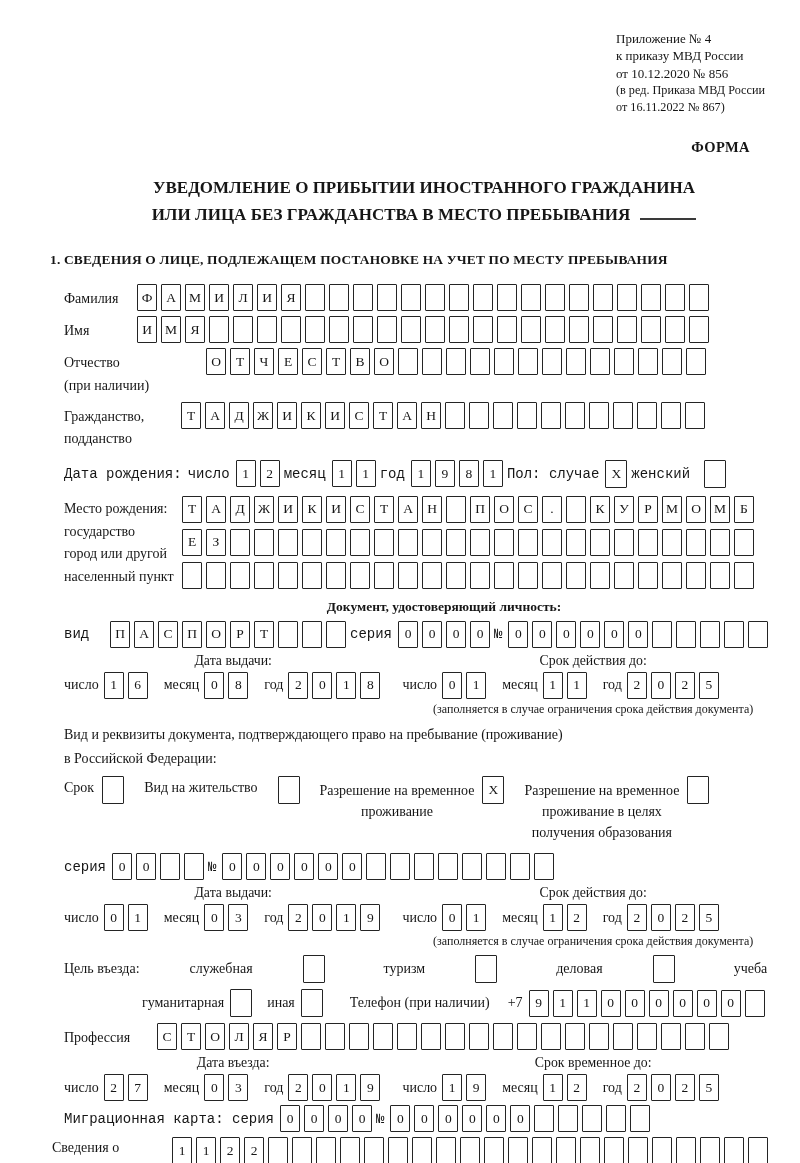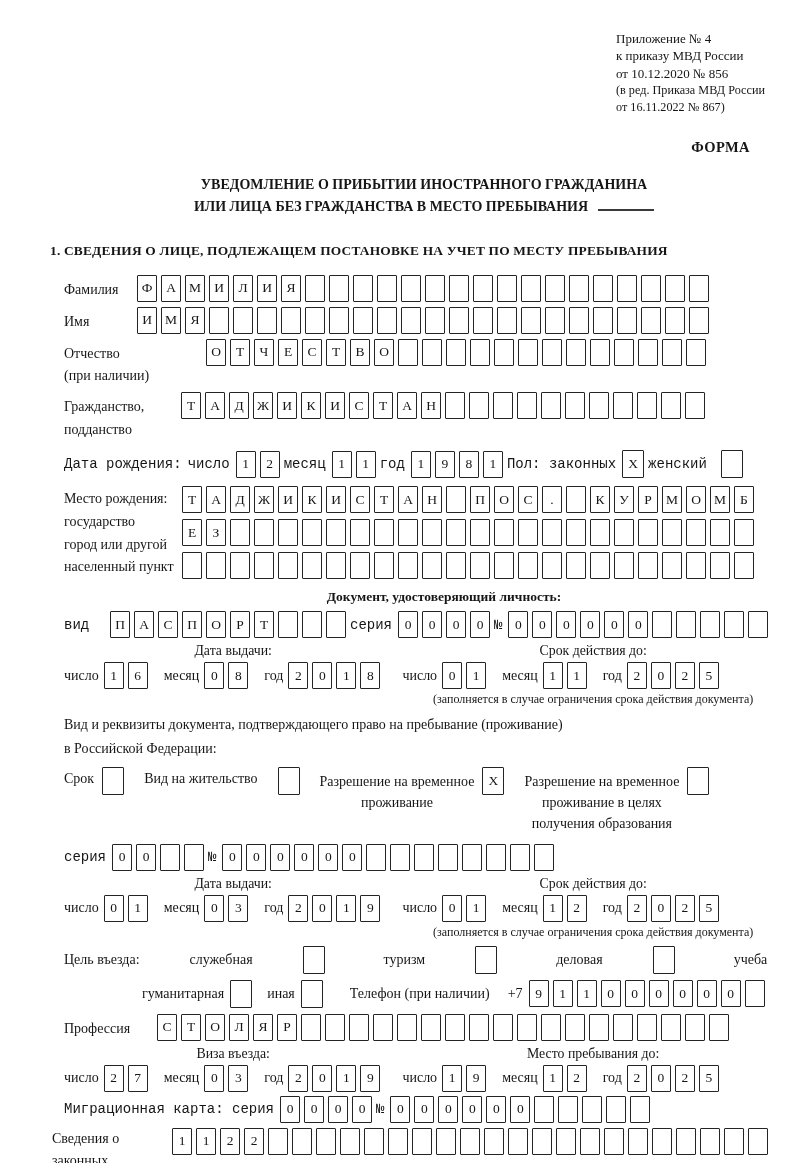--- a/index.html
+++ b/index.html
@@ -7,21 +7,21 @@
     width:800px;height:1163px;background:#ffffff;color:#161616;
     font-family:"Liberation Serif","DejaVu Serif",serif;font-size:14px;
     overflow:hidden;
   }
   .page{padding:30px 16px 0 64px;box-sizing:border-box;}
   
   .apx{margin-left:552px;font-size:13px;line-height:1.34;}
   .apx .small{font-size:12.2px;}
   .forma{text-align:right;font-weight:bold;font-size:14.5px;margin:24px 34px 0 0;letter-spacing:.4px;}
   
-  .title{text-align:center;font-weight:bold;font-size:14px;margin-top:18px;line-height:1.6;}
+  .title{text-align:center;font-weight:bold;font-size:17px;margin-top:18px;line-height:1.6;}
   .blank{display:inline-block;width:56px;border-bottom:2.2px solid #3a3a3a;height:.9em;margin-left:10px;}
   .sec{font-weight:bold;font-size:13.4px;margin:24px 0 16px -14px;text-align:left;letter-spacing:.2px;white-space:nowrap;}
   
   .row{display:flex;align-items:flex-start;margin-bottom:5px;}
   .lbl{flex:none;padding-top:4px;line-height:1.6;}
   .w73{width:73px}.w142{width:142px}.w117{width:117px}.w86{width:86px}
   .boxes{display:inline-flex;flex-wrap:nowrap;}
   .cell{flex:none;display:inline-flex;align-items:center;justify-content:center;
         width:18px;height:25px;border:1.6px solid #242424;margin-right:4px;
         font-size:13.5px;background:#fff;border-radius:1px;}
@@ -210,21 +210,21 @@
         <span class="cell">1</span>
         <span class="cell">1</span>
       </span>
     <span class="t">год</span>
     <span class="boxes">
         <span class="cell">1</span>
         <span class="cell">9</span>
         <span class="cell">8</span>
         <span class="cell">1</span>
       </span>
-    <span class="t">Пол: законных</span>
+    <span class="t">Пол: случае</span>
     <span class="boxes chk">
         <span class="cell">X</span>
       </span>
     <span class="t ml8">женский</span>
     <span class="boxes chk ml8">
         <span class="cell"></span>
       </span>
   </div>
 
   <div class="row stack" style="margin-top:8px;margin-bottom:0;">
@@ -598,21 +598,21 @@
         <span class="cell"></span>
         <span class="cell"></span>
         <span class="cell"></span>
         <span class="cell"></span>
         <span class="cell"></span>
       </div>
   </div>
 
   <div class="dpair" style="margin-top:4px;">
     <div class="dcol">
-      <div class="dhead">Виза въезда:</div>
+      <div class="dhead">Дата въезда:</div>
       <div class="dfields">
         <span class="dlbl">число</span>
         <span class="grp boxes">
             <span class="cell">2</span>
             <span class="cell">7</span>
           </span>
         <span class="dlbl">месяц</span>
         <span class="grp boxes">
             <span class="cell">0</span>
             <span class="cell">3</span>
@@ -620,21 +620,21 @@
         <span class="dlbl">год</span>
         <span class="grp boxes">
             <span class="cell">2</span>
             <span class="cell">0</span>
             <span class="cell">1</span>
             <span class="cell">9</span>
           </span>
       </div>
     </div>
     <div class="dcol right">
-      <div class="dhead">Место пребывания до:</div>
+      <div class="dhead">Срок временное до:</div>
       <div class="dfields">
         <span class="dlbl">число</span>
         <span class="grp boxes">
             <span class="cell">1</span>
             <span class="cell">9</span>
           </span>
         <span class="dlbl">месяц</span>
         <span class="grp boxes">
             <span class="cell">1</span>
             <span class="cell">2</span>

